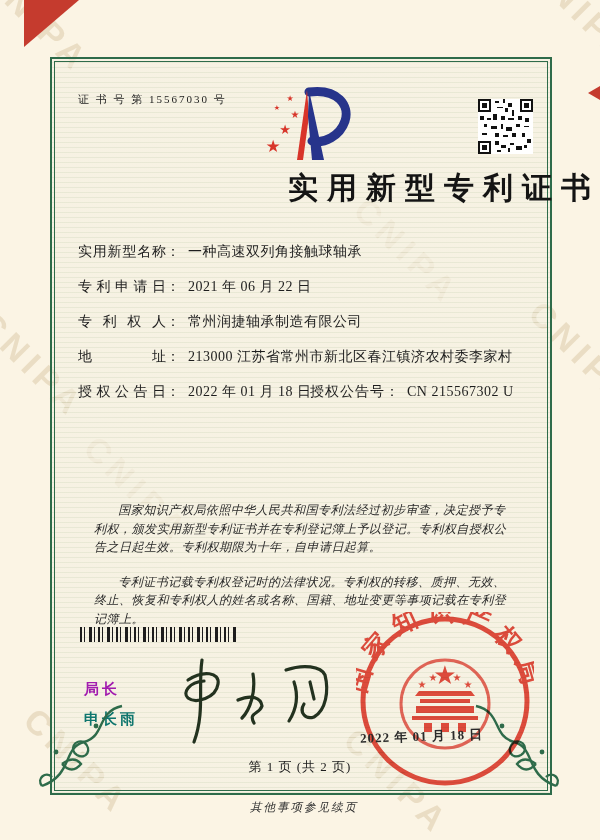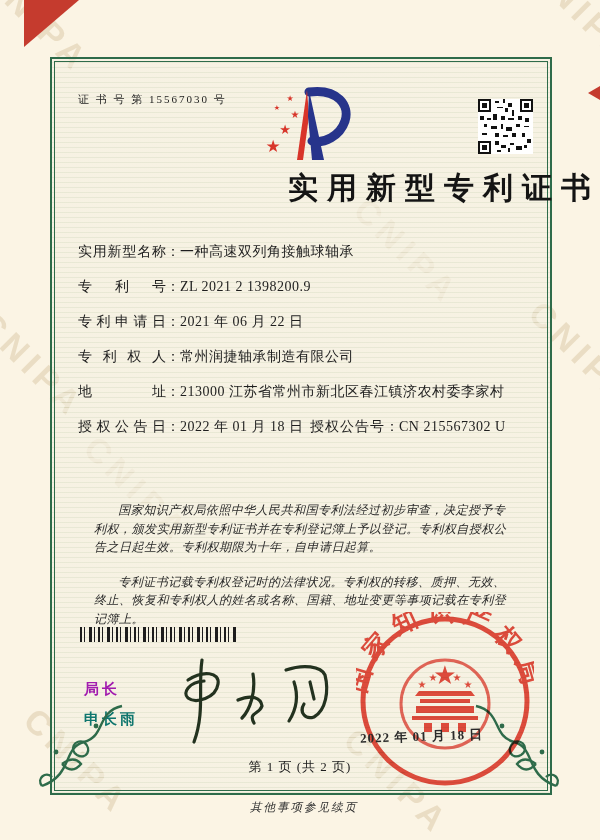--- a/index.html
+++ b/index.html
@@ -17,21 +17,21 @@
   .edge-tick{position:absolute;left:588px;top:86px;width:12px;height:14px;background:#c53b2e;
              clip-path:polygon(100% 0,100% 100%,0 50%);z-index:3;}
   .cert-no{position:absolute;left:78px;top:92px;font-size:11px;letter-spacing:2px;z-index:4;}
   .logo{position:absolute;left:246px;top:86px;z-index:4;}
   .qr{position:absolute;left:478px;top:99px;width:55px;height:55px;z-index:4;}
   .title{position:absolute;left:0;right:0;top:168px;text-align:right;font-size:30px;font-weight:bold;
          letter-spacing:9px;color:#141414;z-index:4;}
   .fields{position:absolute;left:78px;top:243px;width:450px;font-size:14px;z-index:4;}
   .row{position:relative;height:35px;}
   .flabel{display:inline-block;width:88px;text-align:justify;text-align-last:justify;vertical-align:top;}
-  .fvalue{margin-left:0;letter-spacing:.5px;}
+  .fvalue{margin-left:8px;letter-spacing:.5px;}
   .grant-no{position:absolute;left:232px;top:0;}
   .grant-no .glabel{letter-spacing:1px;}
   .body-text{position:absolute;left:78px;top:485px;width:446px;font-size:12.1px;line-height:18.5px;
              letter-spacing:.4px;color:#2a2a2a;z-index:4;font-style:italic;}
   .body-text p{margin:16px;text-indent:2em;}
   .barcode{position:absolute;left:80px;top:627px;width:158px;height:15px;z-index:4;
     background:repeating-linear-gradient(90deg,#1d1d1d 0 2px,transparent 2px 4px,#1d1d1d 4px 5px,
       transparent 5px 9px,#1d1d1d 9px 12px,transparent 12px 14px,#1d1d1d 14px 15px,transparent 15px 18px);}
   .sig-title{position:absolute;left:84px;top:680px;font:bold 15px "Liberation Sans",sans-serif;
              letter-spacing:3px;color:#a21caf;z-index:5;}
@@ -126,23 +126,20 @@
     </g>
   </svg>
 
   <div class="title">实用新型专利证书</div>
 
   <div class="fields">
     <div class="row">
       <span class="flabel">实用新型名称</span><span>：</span><span class="fvalue">一种高速双列角接触球轴承</span>
     </div>
     <div class="row">
-      <span class="flabel">专利号</span><span>：</span><span class="fvalue">ZL 2021 2 1398200.9</span>
-    </div>
-    <div class="row">
       <span class="flabel">专利申请日</span><span>：</span><span class="fvalue">2021 年 06 月 22 日</span>
     </div>
     <div class="row">
       <span class="flabel">专利权人</span><span>：</span><span class="fvalue">常州润捷轴承制造有限公司</span>
     </div>
     <div class="row">
       <span class="flabel">地址</span><span>：</span><span class="fvalue">213000 江苏省常州市新北区春江镇济农村委李家村</span>
     </div>
     <div class="row">
       <span class="flabel">授权公告日</span><span>：</span><span class="fvalue">2022 年 01 月 18 日</span>

